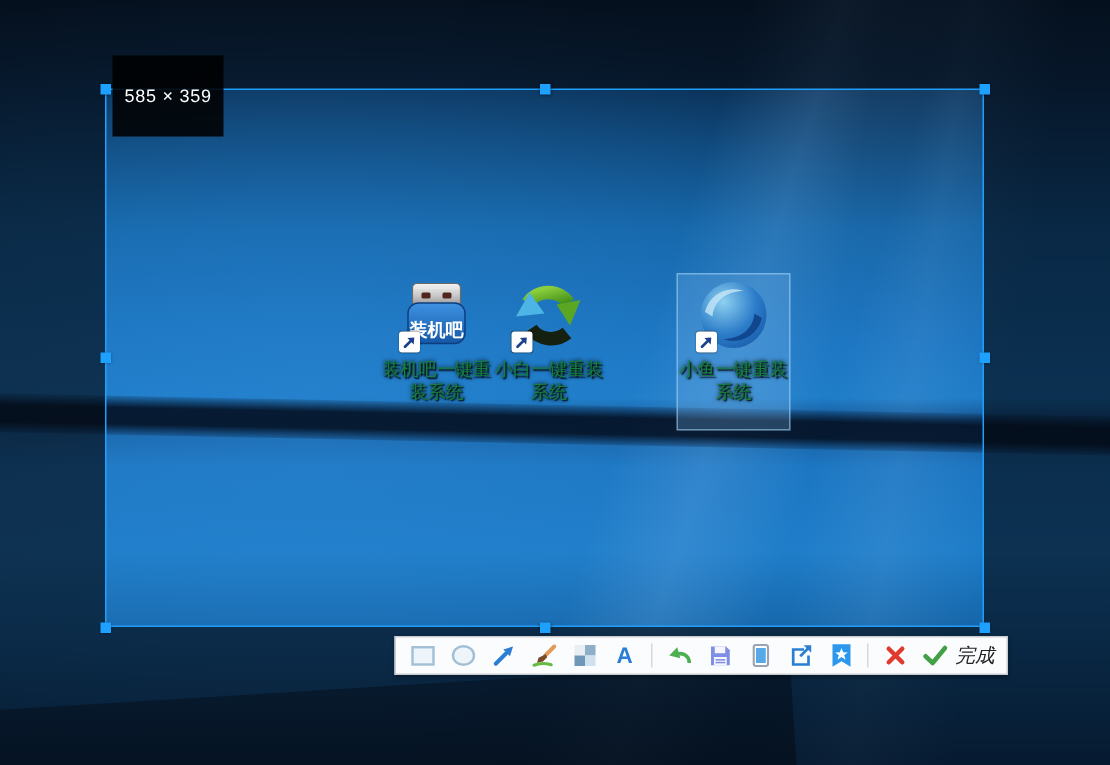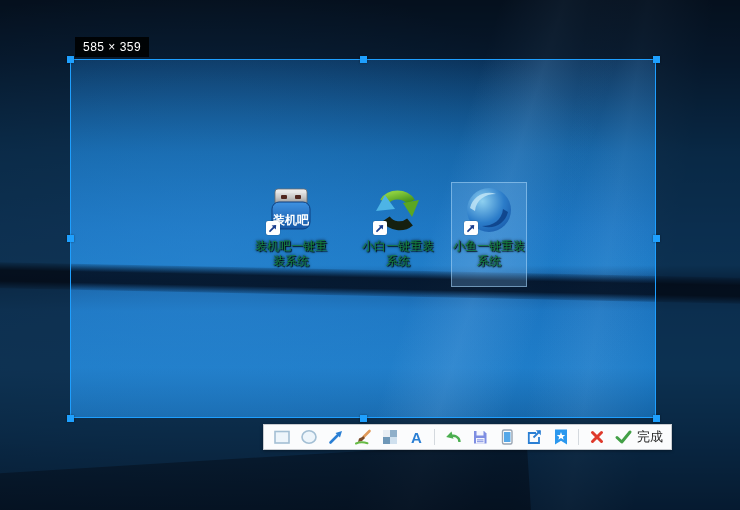--- a/index.html
+++ b/index.html
@@ -57,36 +57,36 @@
     box-shadow:0 0 0 2000px rgba(4,10,20,0.66);
     box-sizing:border-box;
   }
   .handle{
     position:absolute;width:7px;height:7px;background:#1ea0ff;z-index:30;
     box-shadow:0 0 2px rgba(0,0,0,0.5);
   }
   .size-badge{
     position:absolute;left:75px;top:37px;z-index:40;
     background:rgba(0,0,0,0.88);color:#fff;font-size:12px;
-    padding:3px 8px;letter-spacing:0.5px;
+    padding:20px 8px;letter-spacing:0.5px;
   }
   
   .toolbar{
     position:absolute;left:263px;top:424px;height:26px;z-index:50;
     background:#fbfcfd;border:1px solid #c9ccd0;box-sizing:border-box;
     display:flex;align-items:center;gap:8px;padding:0 8px;
     box-shadow:0 1px 3px rgba(0,0,0,0.35);
   }
   .tb-btn{
     width:19px;height:20px;display:flex;align-items:center;justify-content:center;
     cursor:pointer;flex:none;
   }
   .tb-sep{width:1px;height:16px;background:#d4d9de;flex:none;}
   .tb-text-a{font-size:15px;font-weight:700;color:#2a7fd4;line-height:1;}
-  .done-group{display:flex;align-items:center;gap:4px;cursor:pointer;flex:none;}
+  .done-group{display:flex;align-items:center;gap:4px;cursor:pointer;flex:none;font-style:italic;}
   .done-label{font-size:13px;color:#222;}
   svg{display:block;}
 </style>
 </head>
 <body>
 
 <div class="screen">
 
   <div class="wallpaper">
     <div class="horizon-band"></div>
@@ -118,21 +118,21 @@
         <svg width="14" height="14" viewBox="0 0 14 14">
           <path d="M4 10.2 L8.8 5.4" stroke="#1b3f8f" stroke-width="1.8" stroke-linecap="round"></path>
           <polygon points="10.2,4 5.6,4.4 9.8,8.6" fill="#1b3f8f"></polygon>
         </svg>
       </div>
     </div>
     <div class="icon-label">装机吧一键重</div>
     <div class="icon-label">装系统</div>
   </div>
 
-  <div class="icon-cell" style="left:328px;margin-left:32px;">
+  <div class="icon-cell" style="left:328px;">
     <div class="icon-art">
       <svg width="48" height="48" viewBox="0 0 48 48">
         <defs>
           <linearGradient id="grnArc" x1="0" y1="0" x2="1" y2="1">
             <stop offset="0" stop-color="#8bcf3e"></stop>
               <stop offset="1" stop-color="#3f8d18"></stop>
           </linearGradient>
         </defs>
         <path d="M10 16 A16 15 0 0 1 37 16" fill="none" stroke="url(#grnArc)" stroke-width="9"></path>
         <polygon points="45,14 29,17 38,31" fill="#5ba622"></polygon>

